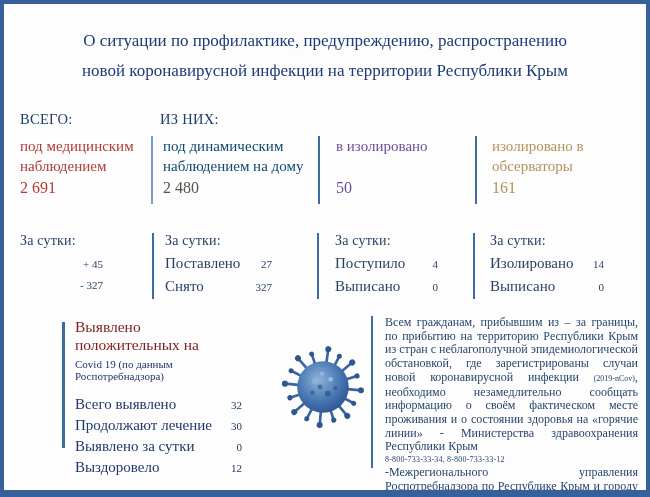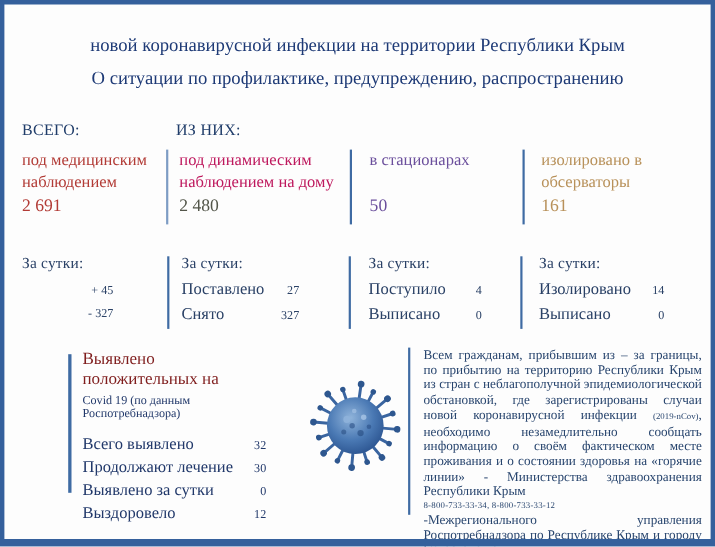--- a/index.html
+++ b/index.html
@@ -47,41 +47,41 @@
   .notice .tiny{font-size:8px;}
   .notice .phones{font-size:8px;line-height:10px;margin-top:1px;letter-spacing:.2px;}
   .notice .para2{margin-top:1px;}
 </style>
 </head>
 <body>
 
 <div class="stage">
 
   <div class="abs title">
+    <div>О ситуации по профилактике, предупреждению, распространению</div>
     <div>новой коронавирусной инфекции на территории Республики Крым</div>
-    <div>О ситуации по профилактике, предупреждению, распространению</div>
   </div>
 
   <div class="abs sec-header" style="left:20px;">ВСЕГО:</div>
   <div class="abs sec-header" style="left:160px;">ИЗ НИХ:</div>
 
   <div class="abs card" style="left:20px;width:126px;">
     <div class="label" style="color: rgb(178, 59, 54); font-family: Liberation Serif, serif;">под медицинским наблюдением</div>
     <div class="value" style="color: rgb(178, 59, 54);">2 691</div>
   </div>
   <div class="abs vdiv light" style="left:151px;top:136px;height:68px;"></div>
 
   <div class="abs card" style="left:163px;width:150px;">
-    <div class="label" style="color: #be185d;">под динамическим наблюдением на дому</div>
+    <div class="label" style="color: #0c4a6e;">под динамическим наблюдением на дому</div>
     <div class="value" style="color: rgb(83, 86, 74);">2 480</div>
   </div>
   <div class="abs vdiv" style="left:318px;top:136px;height:68px;"></div>
 
   <div class="abs card" style="left:336px;width:132px;">
-    <div class="label" style="color: rgb(107, 79, 156);">в стационарах</div>
+    <div class="label" style="color: rgb(107, 79, 156);">в изолировано</div>
     <div class="value" style="color: rgb(107, 79, 156);">50</div>
   </div>
   <div class="abs vdiv" style="left:475px;top:136px;height:68px;"></div>
 
   <div class="abs card" style="left:492px;width:136px;">
     <div class="label" style="color: rgb(184, 145, 90);">изолировано в обсерваторы</div>
     <div class="value" style="color: rgb(184, 145, 90);">161</div>
   </div>
 
   <div class="abs daily" style="left:20px;width:83px;">

